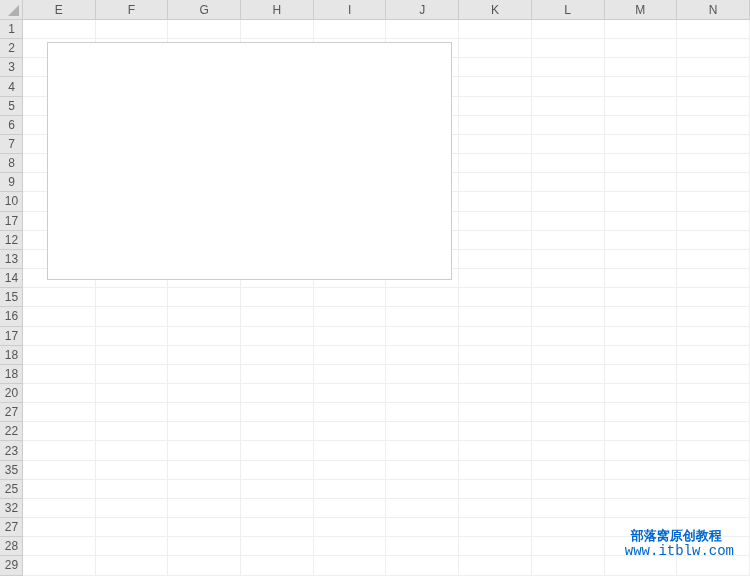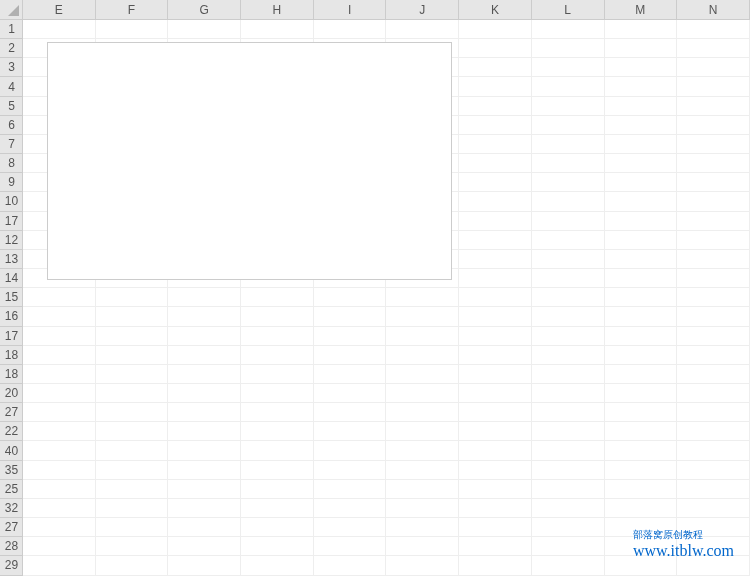--- a/index.html
+++ b/index.html
@@ -79,28 +79,29 @@
     background: #ffffff;
     border: 1px solid #cccccc;
   }
   .watermark {
     position: absolute;
     bottom: 16px; right: 16px;
     text-align: left;
     line-height: 1.2;
   }
   .wm-title {
-    font-size: 10px;
+    font-size: 13px;
     color: #0066cc;
-    font-weight: normal;
+    font-weight: bold;
+    margin-left: 6px;
   }
   .wm-url {
-    font-size: 16px;
+    font-size: 14px;
     color: #0066cc;
-    font-family: Liberation Serif, serif;
+    font-family: Liberation Mono, monospace;
   }
 </style>
 </head>
 <body>
 
 <div class="sheet">
 
   <div class="corner">
     <svg width="23" height="20">
       <polygon points="19,16 19,5 8,16" fill="#b0b0b0"></polygon>
@@ -136,21 +137,21 @@
       <div class="row-h">13</div>
       <div class="row-h">14</div>
       <div class="row-h">15</div>
       <div class="row-h">16</div>
       <div class="row-h">17</div>
       <div class="row-h">18</div>
       <div class="row-h">18</div>
       <div class="row-h">20</div>
       <div class="row-h">27</div>
       <div class="row-h">22</div>
-      <div class="row-h">40</div>
+      <div class="row-h">23</div>
       <div class="row-h">35</div>
       <div class="row-h">25</div>
       <div class="row-h">32</div>
       <div class="row-h">27</div>
       <div class="row-h">28</div>
       <div class="row-h">29</div>
     </div>
 
   <div class="cells" id="cells">
       <div class="cell-row">

